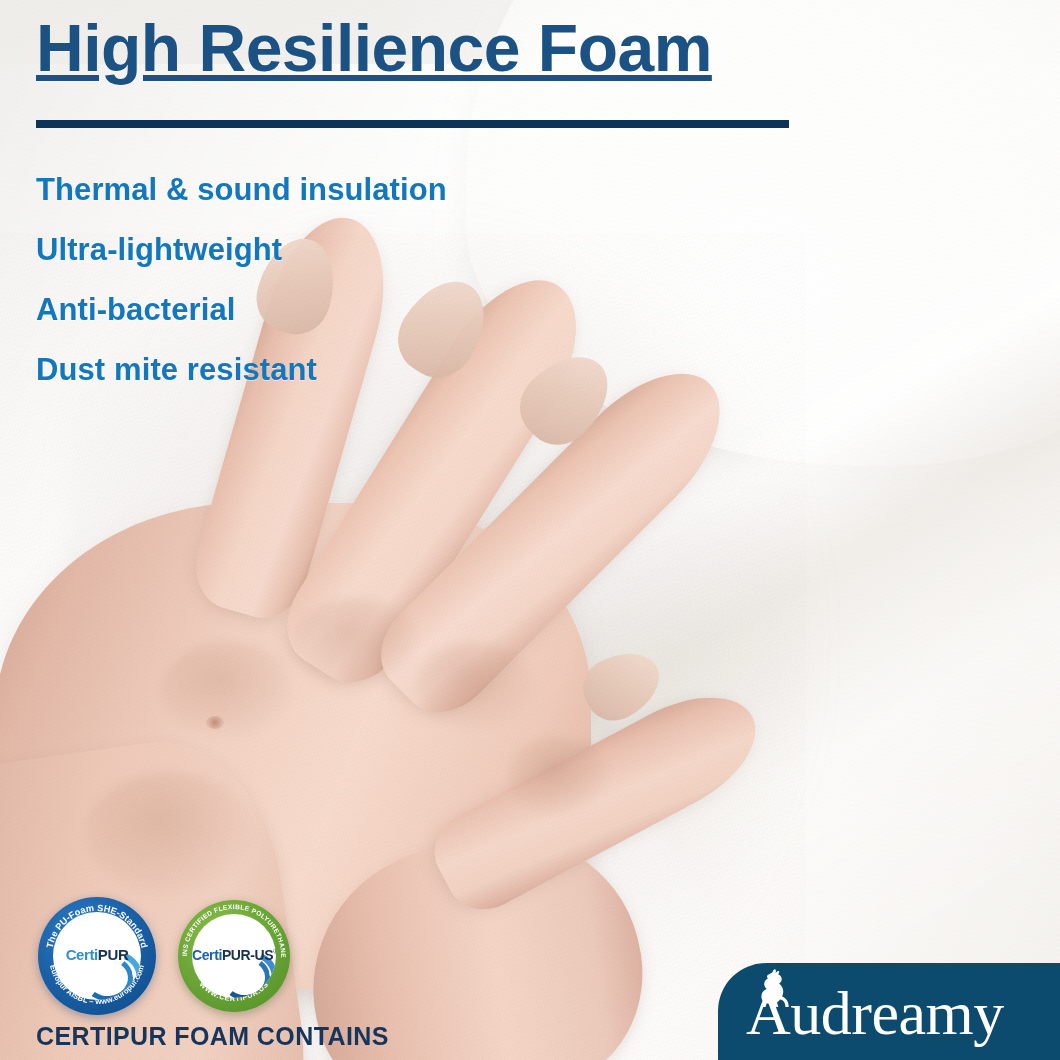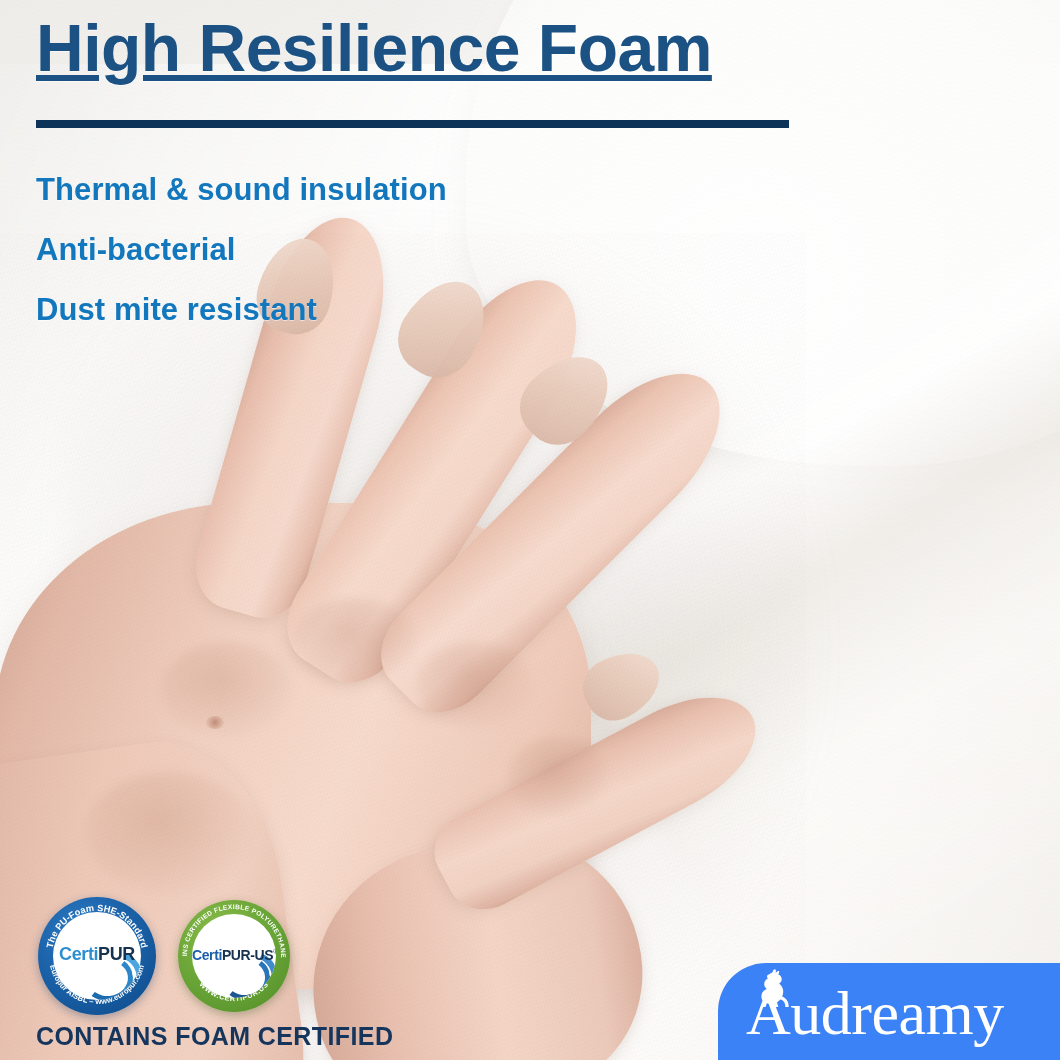--- a/index.html
+++ b/index.html
@@ -314,21 +314,21 @@
     overflow: hidden;
   }
   .badge-green .badge-inner { inset: 14px; }
 
   .badge-wordmark {
     position: absolute;
     left: 0; right: 0;
     top: 50%;
     transform: translateY(-58%);
     text-align: center;
-    font-size: 18px;
+    font-size: 15px;
     font-weight: 700;
     letter-spacing: -0.4px;
     white-space: nowrap;
   }
   .badge-green .badge-wordmark { font-size: 14px; text-align: right; }
   .wm-certi { color: #2d8fd0; }
   .wm-pur   { color: #16324f; }
   .wm-us    { color: #16324f; }
   .badge-green .wm-certi { color: #1a5fa8; }
 
@@ -377,21 +377,21 @@
     white-space: nowrap;
   }
 
   
   .brand-panel {
     position: absolute;
     left: 718px;
     top: 963px;
     width: 342px;
     height: 97px;
-    background: #3b82f6;
+    background: #0c4a6e;
     border-top-left-radius: 48px;
     display: flex;
   }
 
   .brand-lockup {
     position: relative;
     margin-left: 28px;
     display: flex;
     align-items: flex-end;
     height: 100%;
@@ -455,20 +455,21 @@
 
     <div class="foam-grain"></div>
   </div>
 
   <div class="headline">High Resilience Foam</div>
 
   <div class="rule"></div>
 
   <div class="features">
     <div class="feature-item">Thermal &amp; sound insulation</div>
+    <div class="feature-item">Ultra-lightweight</div>
     <div class="feature-item">Anti-bacterial</div>
     <div class="feature-item">Dust mite resistant</div>
   </div>
 
   <div class="badges">
 
     <div class="badge badge-blue">
       <svg class="arc-text" viewBox="0 0 118 118">
         <defs>
           <path id="arcTopBlue" d="M 14,59 A 45,45 0 0 1 104,59"></path>
@@ -506,21 +507,21 @@
       <div class="badge-inner">
         <div class="swoosh"></div>
         <div class="swoosh s2"></div>
         <div class="badge-wordmark">
           <span class="wm-certi">Certi</span><span class="wm-us">PUR-US</span><span class="wm-us" style="font-size:8px;vertical-align:super;">®</span>
         </div>
       </div>
     </div>
   </div>
 
-  <div class="badge-caption">CONTAINS FOAM CERTIFIED</div>
+  <div class="badge-caption">CERTIPUR FOAM CONTAINS</div>
 
   <div class="brand-panel">
     <div class="brand-lockup">
       <svg class="brand-roo" viewBox="0 0 42 44">
         <path fill="#ffffff" d="M12.5 3.2 c0.6 -2.4 1.9 -3.2 2.6 -2.9 c0.8 0.3 0.9 2.0 0.6 3.6
                  c1.0 -1.6 2.4 -2.3 3.1 -1.9 c0.7 0.4 0.4 2.2 -0.6 3.6
                  c1.9 0.5 3.3 2.1 3.5 4.2 c0.2 2.2 -0.9 3.9 -2.6 4.9
                  c1.6 1.0 2.9 2.6 3.6 4.7 c0.9 2.7 0.6 5.6 -0.6 8.2
                  c1.8 0.6 3.6 1.9 4.9 3.9 c1.3 2.0 1.8 4.3 1.6 6.6
                  l-3.3 0 c0.2 -1.9 -0.2 -3.6 -1.2 -5.0 c-1.0 -1.4 -2.4 -2.2 -3.9 -2.5

